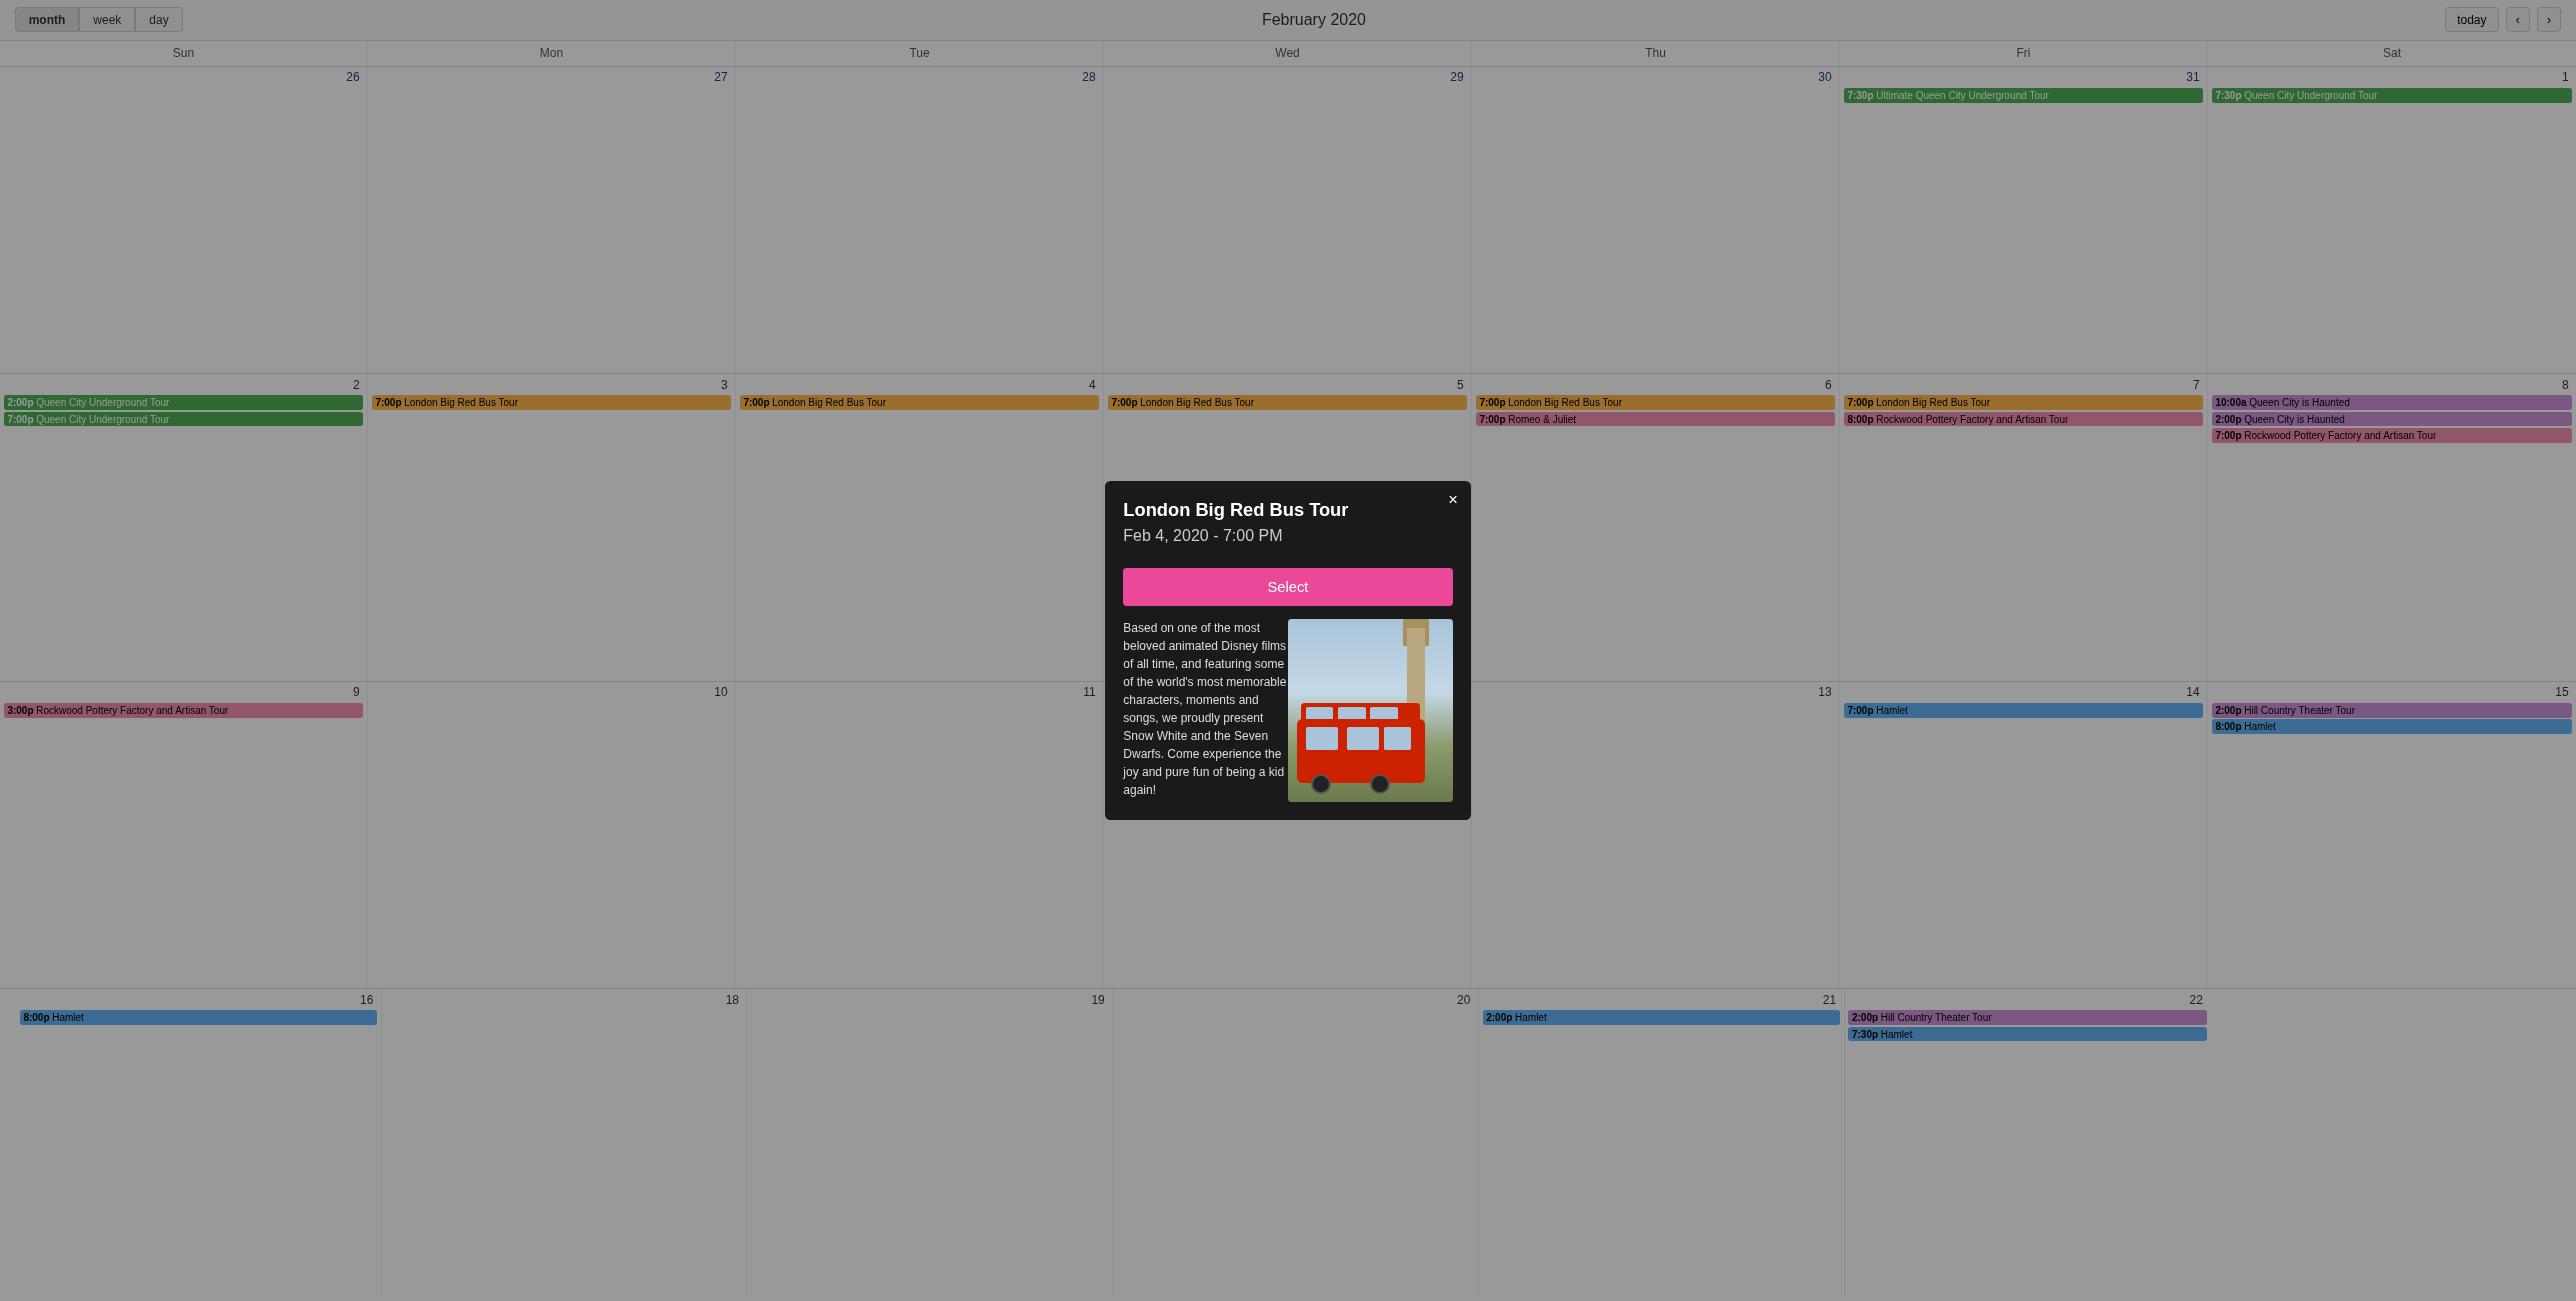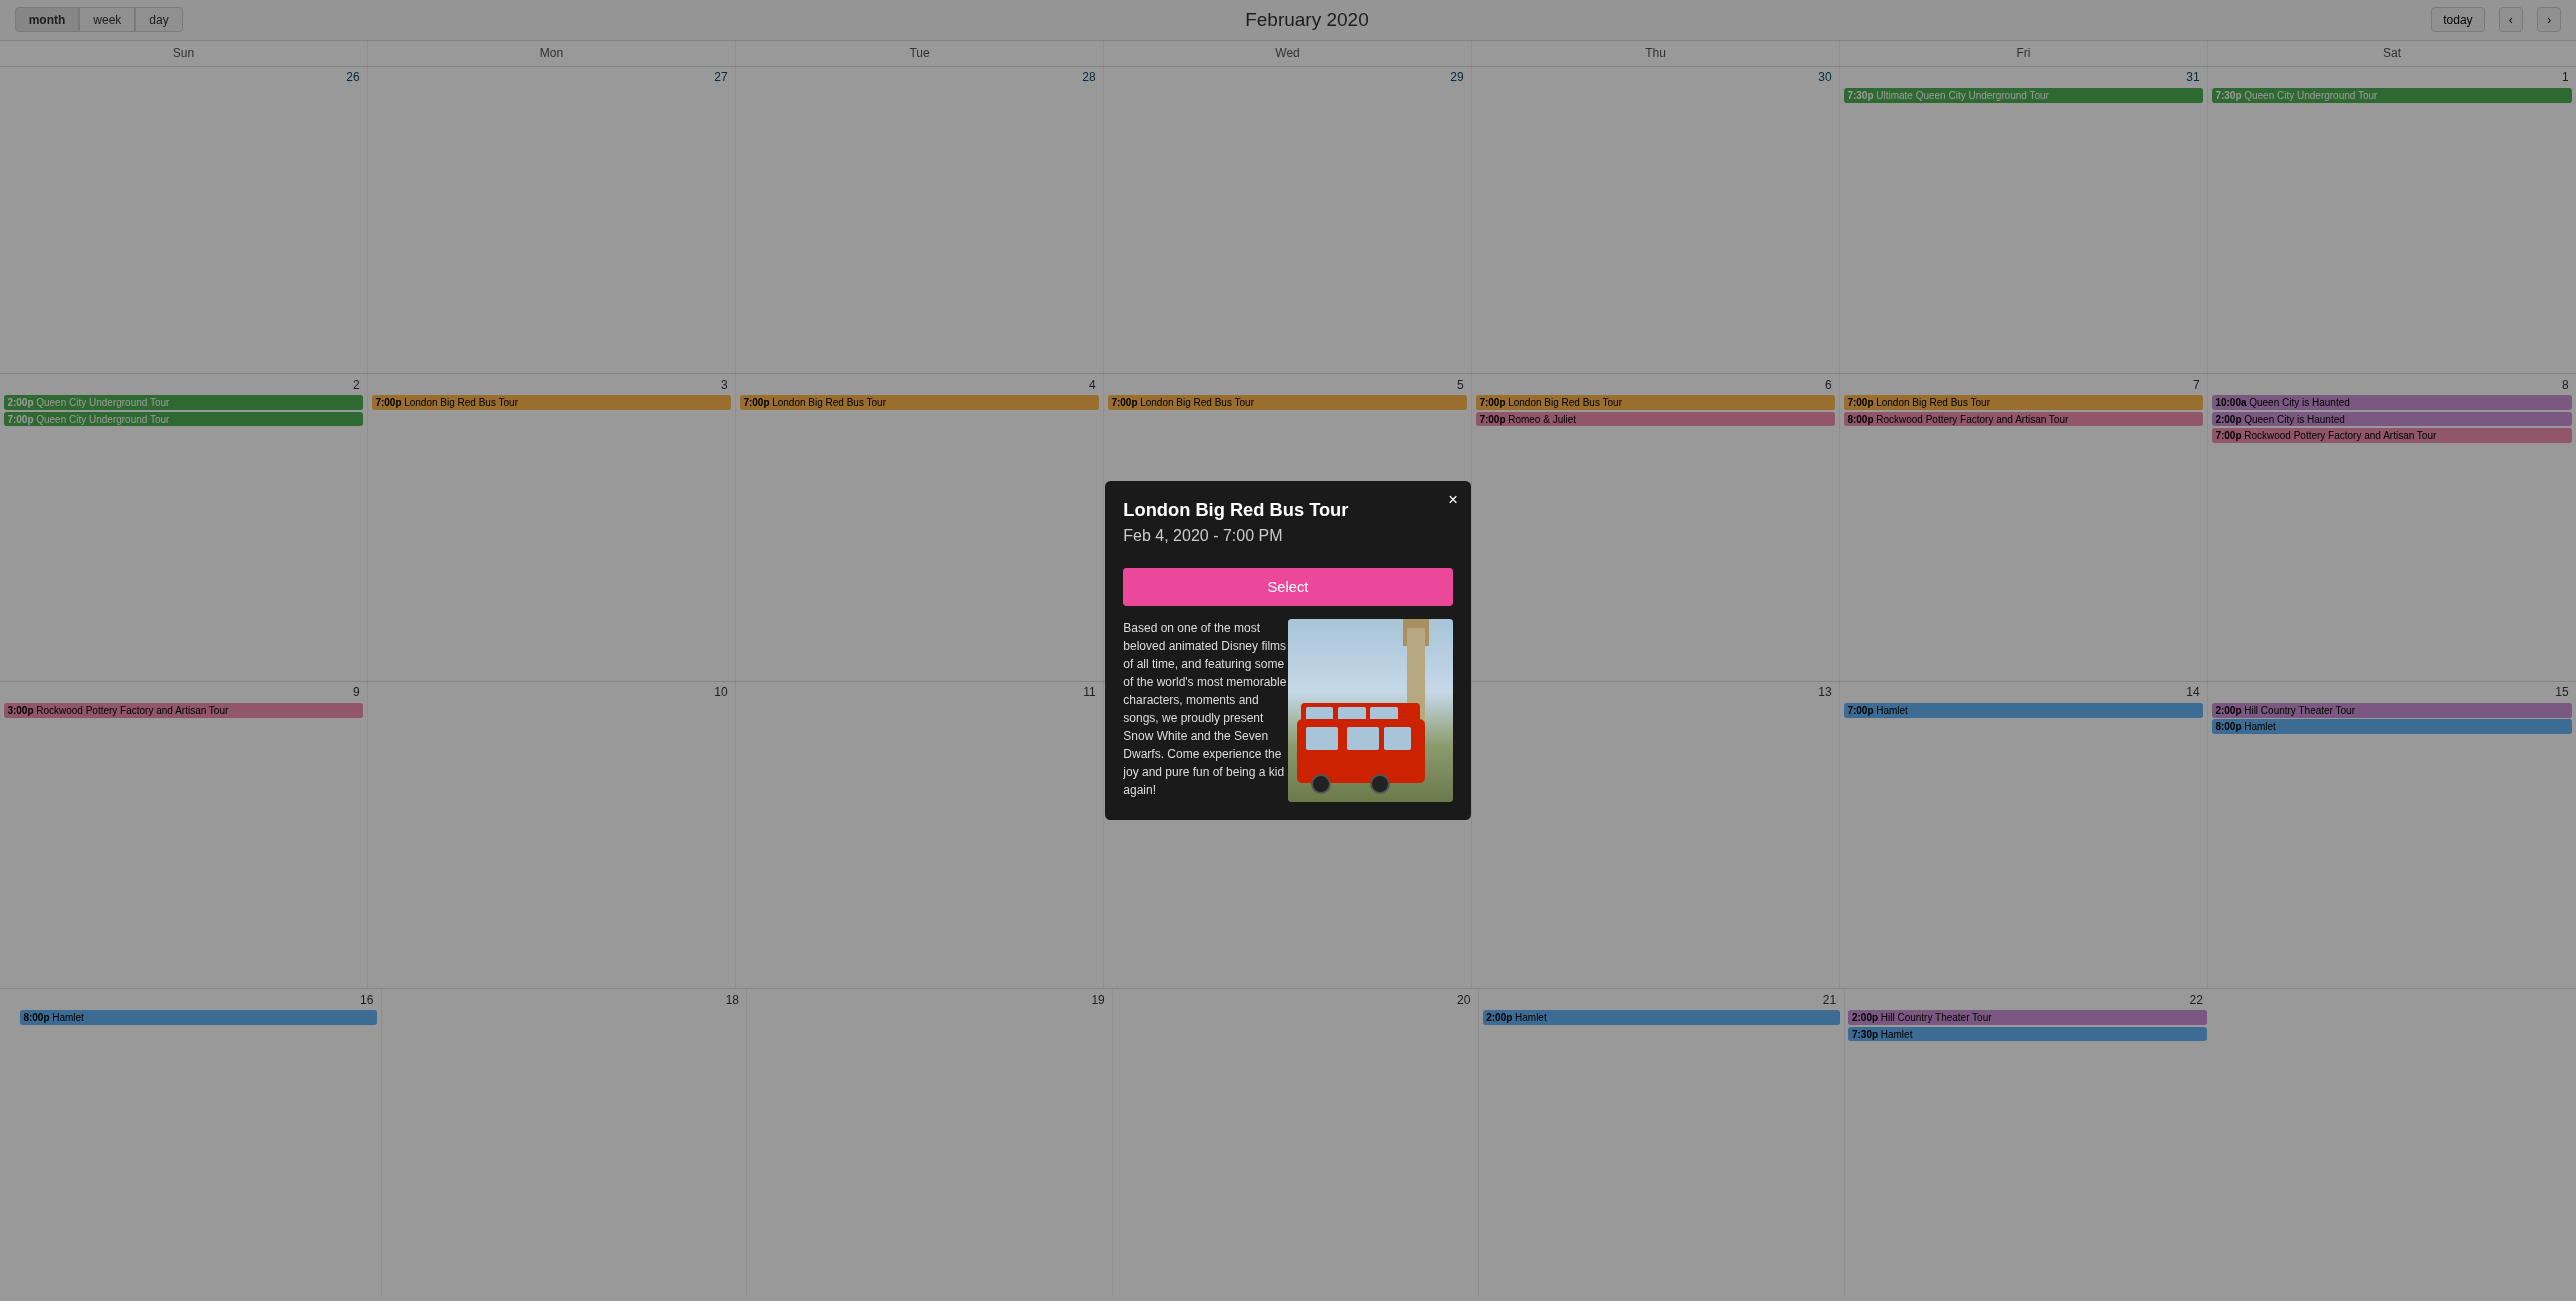--- a/index.html
+++ b/index.html
@@ -23,25 +23,25 @@
       font-size: 12px;
       color: #333;
     }
     .view-btn.active {
       background: #e0e0e0;
       font-weight: bold;
     }
     .view-btn:first-child { border-radius: 3.7px 0 0 3.7px; }
     .view-btn:last-child { border-radius: 0 3.7px 3.7px 0; }
     .cal-title {
-      font-size: 19px;
+      font-size: 16px;
       font-weight: normal;
       color: #333;
     }
-    .nav-buttons { display: flex; align-items: flex-start; gap: 14px; }
+    .nav-buttons { display: flex; align-items: flex-start; gap: 7px; }
     .today-btn {
       border: 0.9px solid #ccc;
       background: #f0f0f0;
       padding: 4.6px 11px;
       cursor: pointer;
       font-size: 12px;
       border-radius: 3.7px;
     }
     .nav-arrow {
       border: 0.9px solid #ccc;

